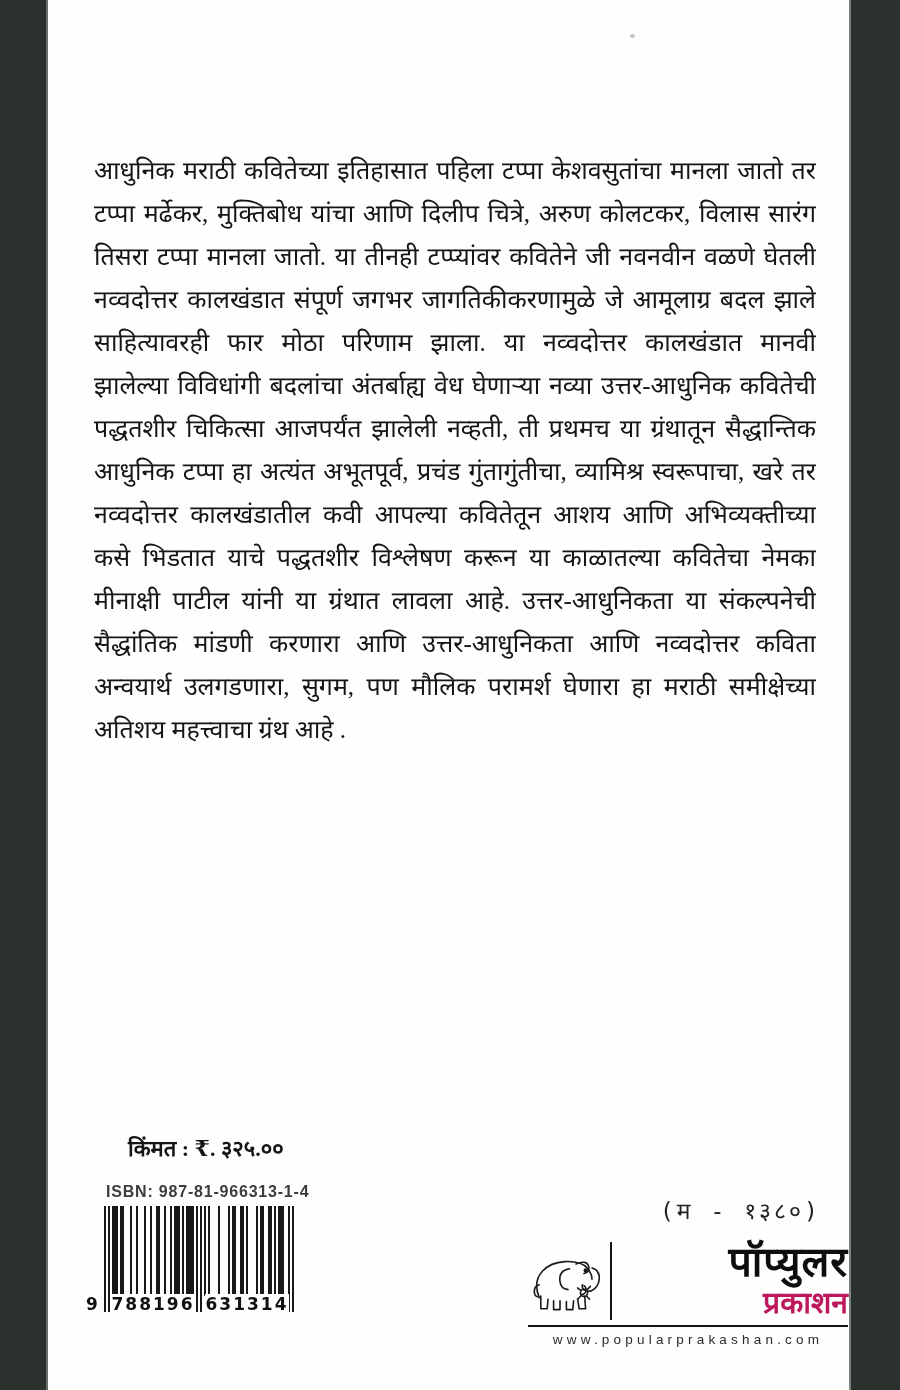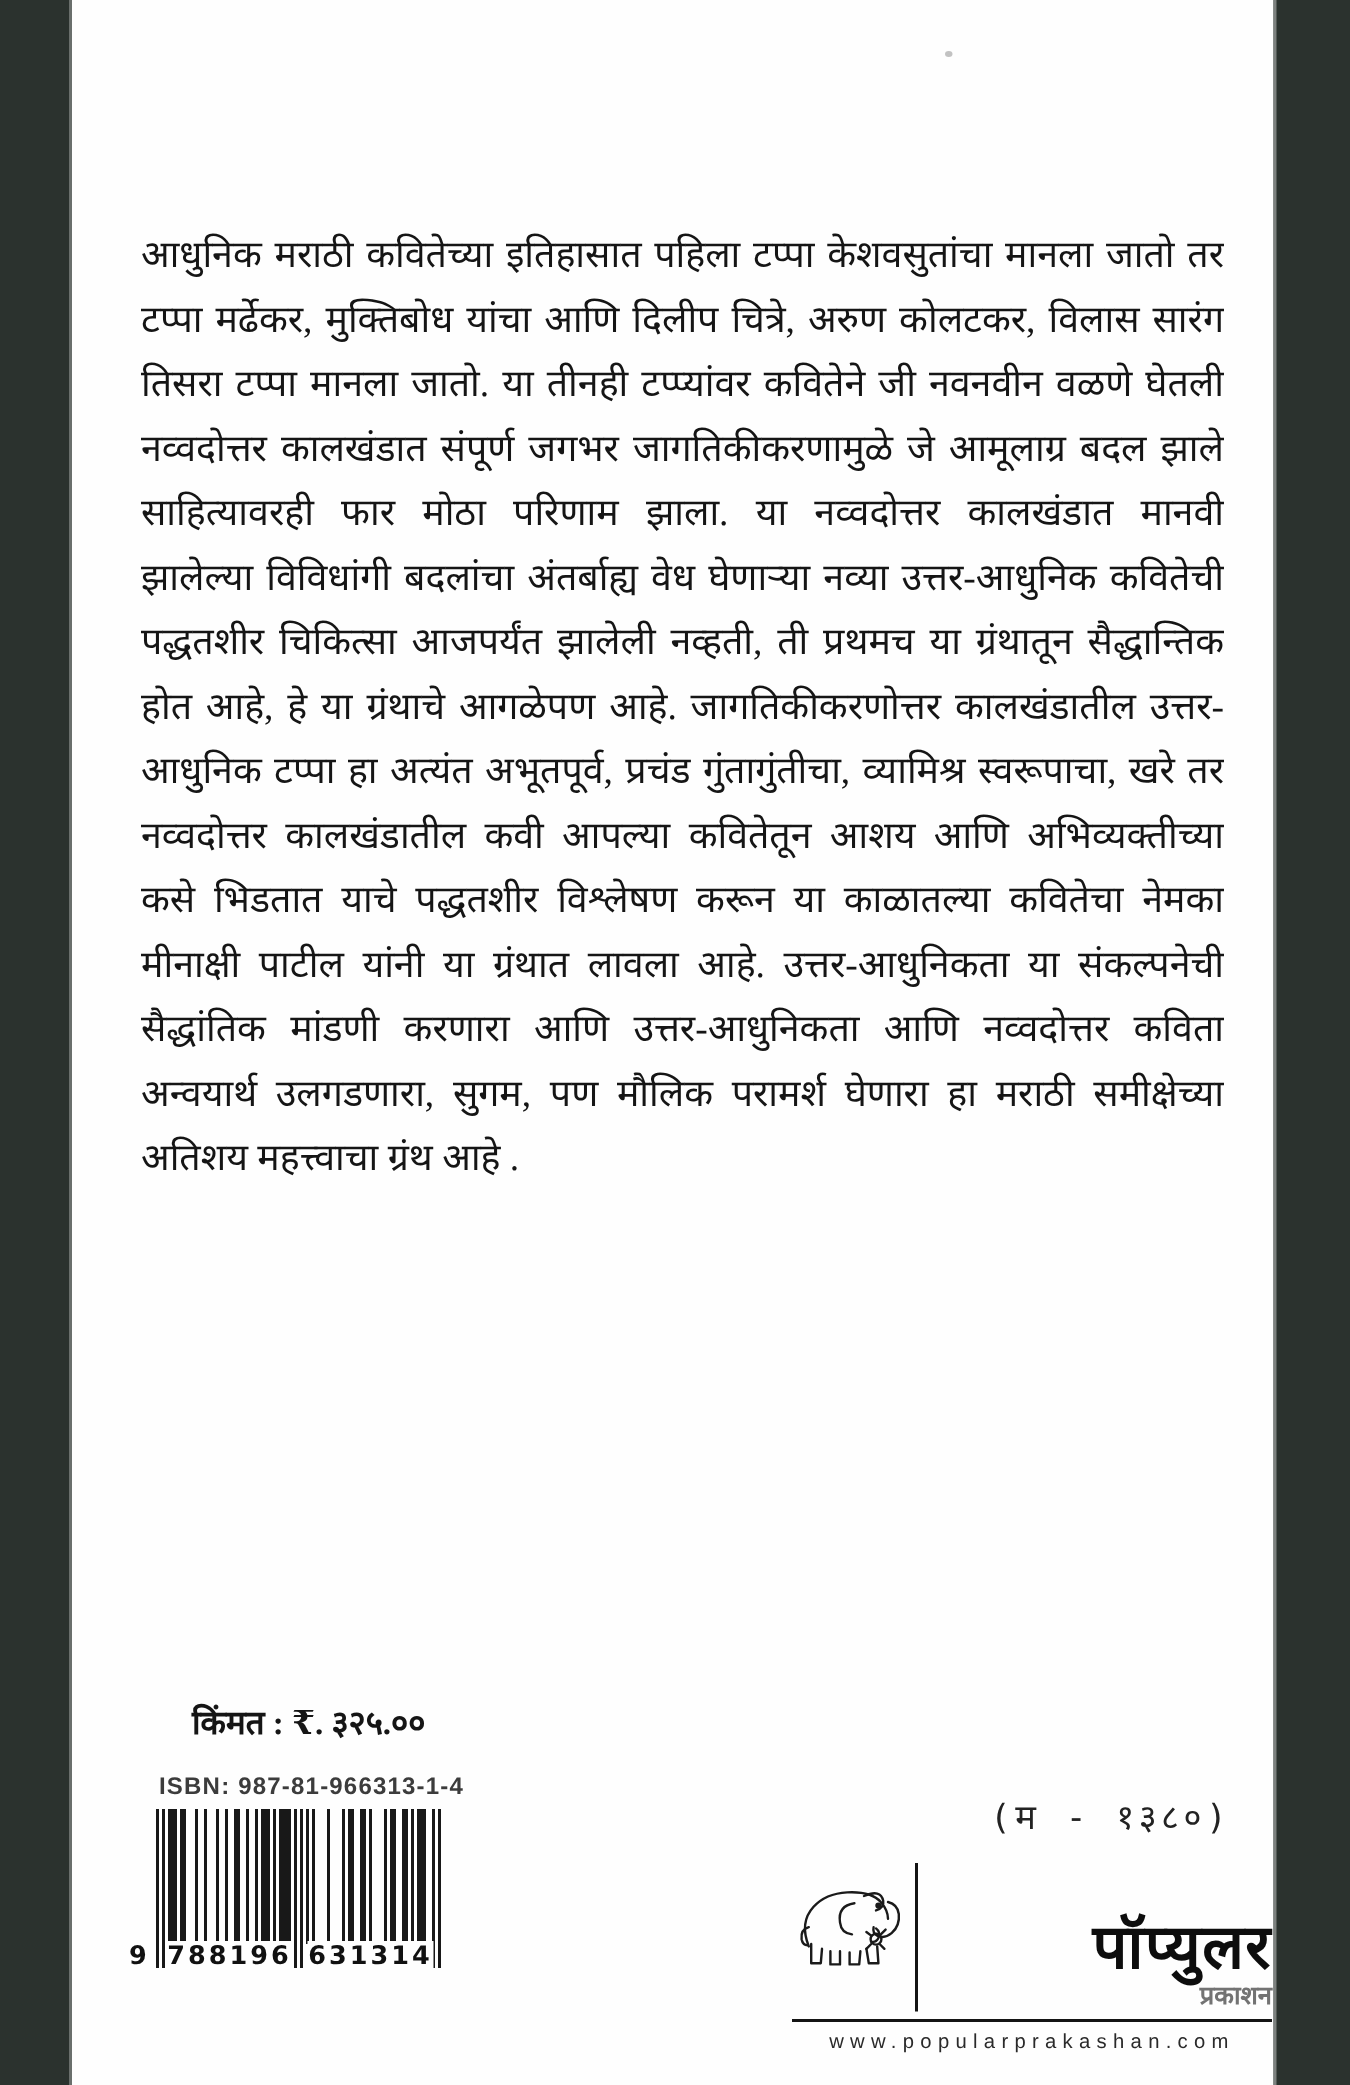--- a/index.html
+++ b/index.html
@@ -32,24 +32,24 @@
 
   
   .series-code{position:absolute;left:660px;top:1194px;font-size:23px;letter-spacing:3px;color:#222;
                font-family:"DejaVu Sans Mono","Liberation Mono",monospace;}
 
   
   .publisher{position:absolute;left:528px;top:1240px;width:320px;}
   .logo-row{display:flex;align-items:stretch;}
   .elephant{width:80px;height:80px;flex:none;}
   .vdivider{width:2px;background:#141414;margin:2px 7px 0 2px;flex:none;}
-  .names{flex:1;text-align:right;padding-top:2px;margin-top:36px;}
+  .names{flex:1;text-align:right;padding-top:2px;}
   .name1{font-size:41px;line-height:1.0;font-weight:900;letter-spacing:1px;color:#0d0d0d;
          font-family:"Liberation Serif",serif;}
-  .name2{font-size:17px;line-height:1.1;font-weight:800;color:#737373;margin-top:3px;
+  .name2{font-size:30px;line-height:1.1;font-weight:800;color:#be185d;margin-top:3px;
          font-family:"Liberation Serif",serif;}
   .hrule{height:2px;background:#141414;margin-top:5px;}
   .site{margin-top:5px;text-align:center;font-family:"Liberation Sans","DejaVu Sans",sans-serif;
         font-size:13.5px;letter-spacing:4.2px;color:#2a2a2a;}
 
   .speck{position:absolute;left:630px;top:34px;width:5px;height:4px;border-radius:50%;
          background:#9a9a9a;opacity:.6;}
 </style>
 </head>
 <body>
@@ -60,21 +60,20 @@
   <div class="speck"></div>
 
   <div class="blurb">
       <div class="line">आधुनिक मराठी कवितेच्या इतिहासात पहिला टप्पा केशवसुतांचा मानला जातो तर दुसरा</div>
       <div class="line">टप्पा मर्ढेकर, मुक्तिबोध यांचा आणि दिलीप चित्रे, अरुण कोलटकर, विलास सारंग यांचा</div>
       <div class="line">तिसरा टप्पा मानला जातो. या तीनही टप्प्यांवर कवितेने जी नवनवीन वळणे घेतली त्यावर</div>
       <div class="line">नव्वदोत्तर कालखंडात संपूर्ण जगभर जागतिकीकरणामुळे जे आमूलाग्र बदल झाले त्याचा</div>
       <div class="line">साहित्यावरही फार मोठा परिणाम झाला. या नव्वदोत्तर कालखंडात मानवी जगण्यावर</div>
       <div class="line">झालेल्या विविधांगी बदलांचा अंतर्बाह्य वेध घेणाऱ्या नव्या उत्तर-आधुनिक कवितेची मात्र</div>
       <div class="line">पद्धतशीर चिकित्सा आजपर्यंत झालेली नव्हती, ती प्रथमच या ग्रंथातून सैद्धान्तिक स्तरावर</div>
-      <div class="line">होत आहे, हे या ग्रंथाचे आगळेपण आहे. जागतिकीकरणोत्तर कालखंडातील उत्तर-</div>
       <div class="line">आधुनिक टप्पा हा अत्यंत अभूतपूर्व, प्रचंड गुंतागुंतीचा, व्यामिश्र स्वरूपाचा, खरे तर</div>
       <div class="line">नव्वदोत्तर कालखंडातील कवी आपल्या कवितेतून आशय आणि अभिव्यक्तीच्या अंगाने</div>
       <div class="line">कसे भिडतात याचे पद्धतशीर विश्लेषण करून या काळातल्या कवितेचा नेमका अन्वयार्थ</div>
       <div class="line">मीनाक्षी पाटील यांनी या ग्रंथात लावला आहे. उत्तर-आधुनिकता या संकल्पनेची सविस्तर</div>
       <div class="line">सैद्धांतिक मांडणी करणारा आणि उत्तर-आधुनिकता आणि नव्वदोत्तर कविता यांच्यातील</div>
       <div class="line">अन्वयार्थ उलगडणारा, सुगम, पण मौलिक परामर्श घेणारा हा मराठी समीक्षेच्या क्षेत्रातील</div>
       <div class="line last">अतिशय महत्त्वाचा ग्रंथ आहे .</div>
     </div>
 
 

